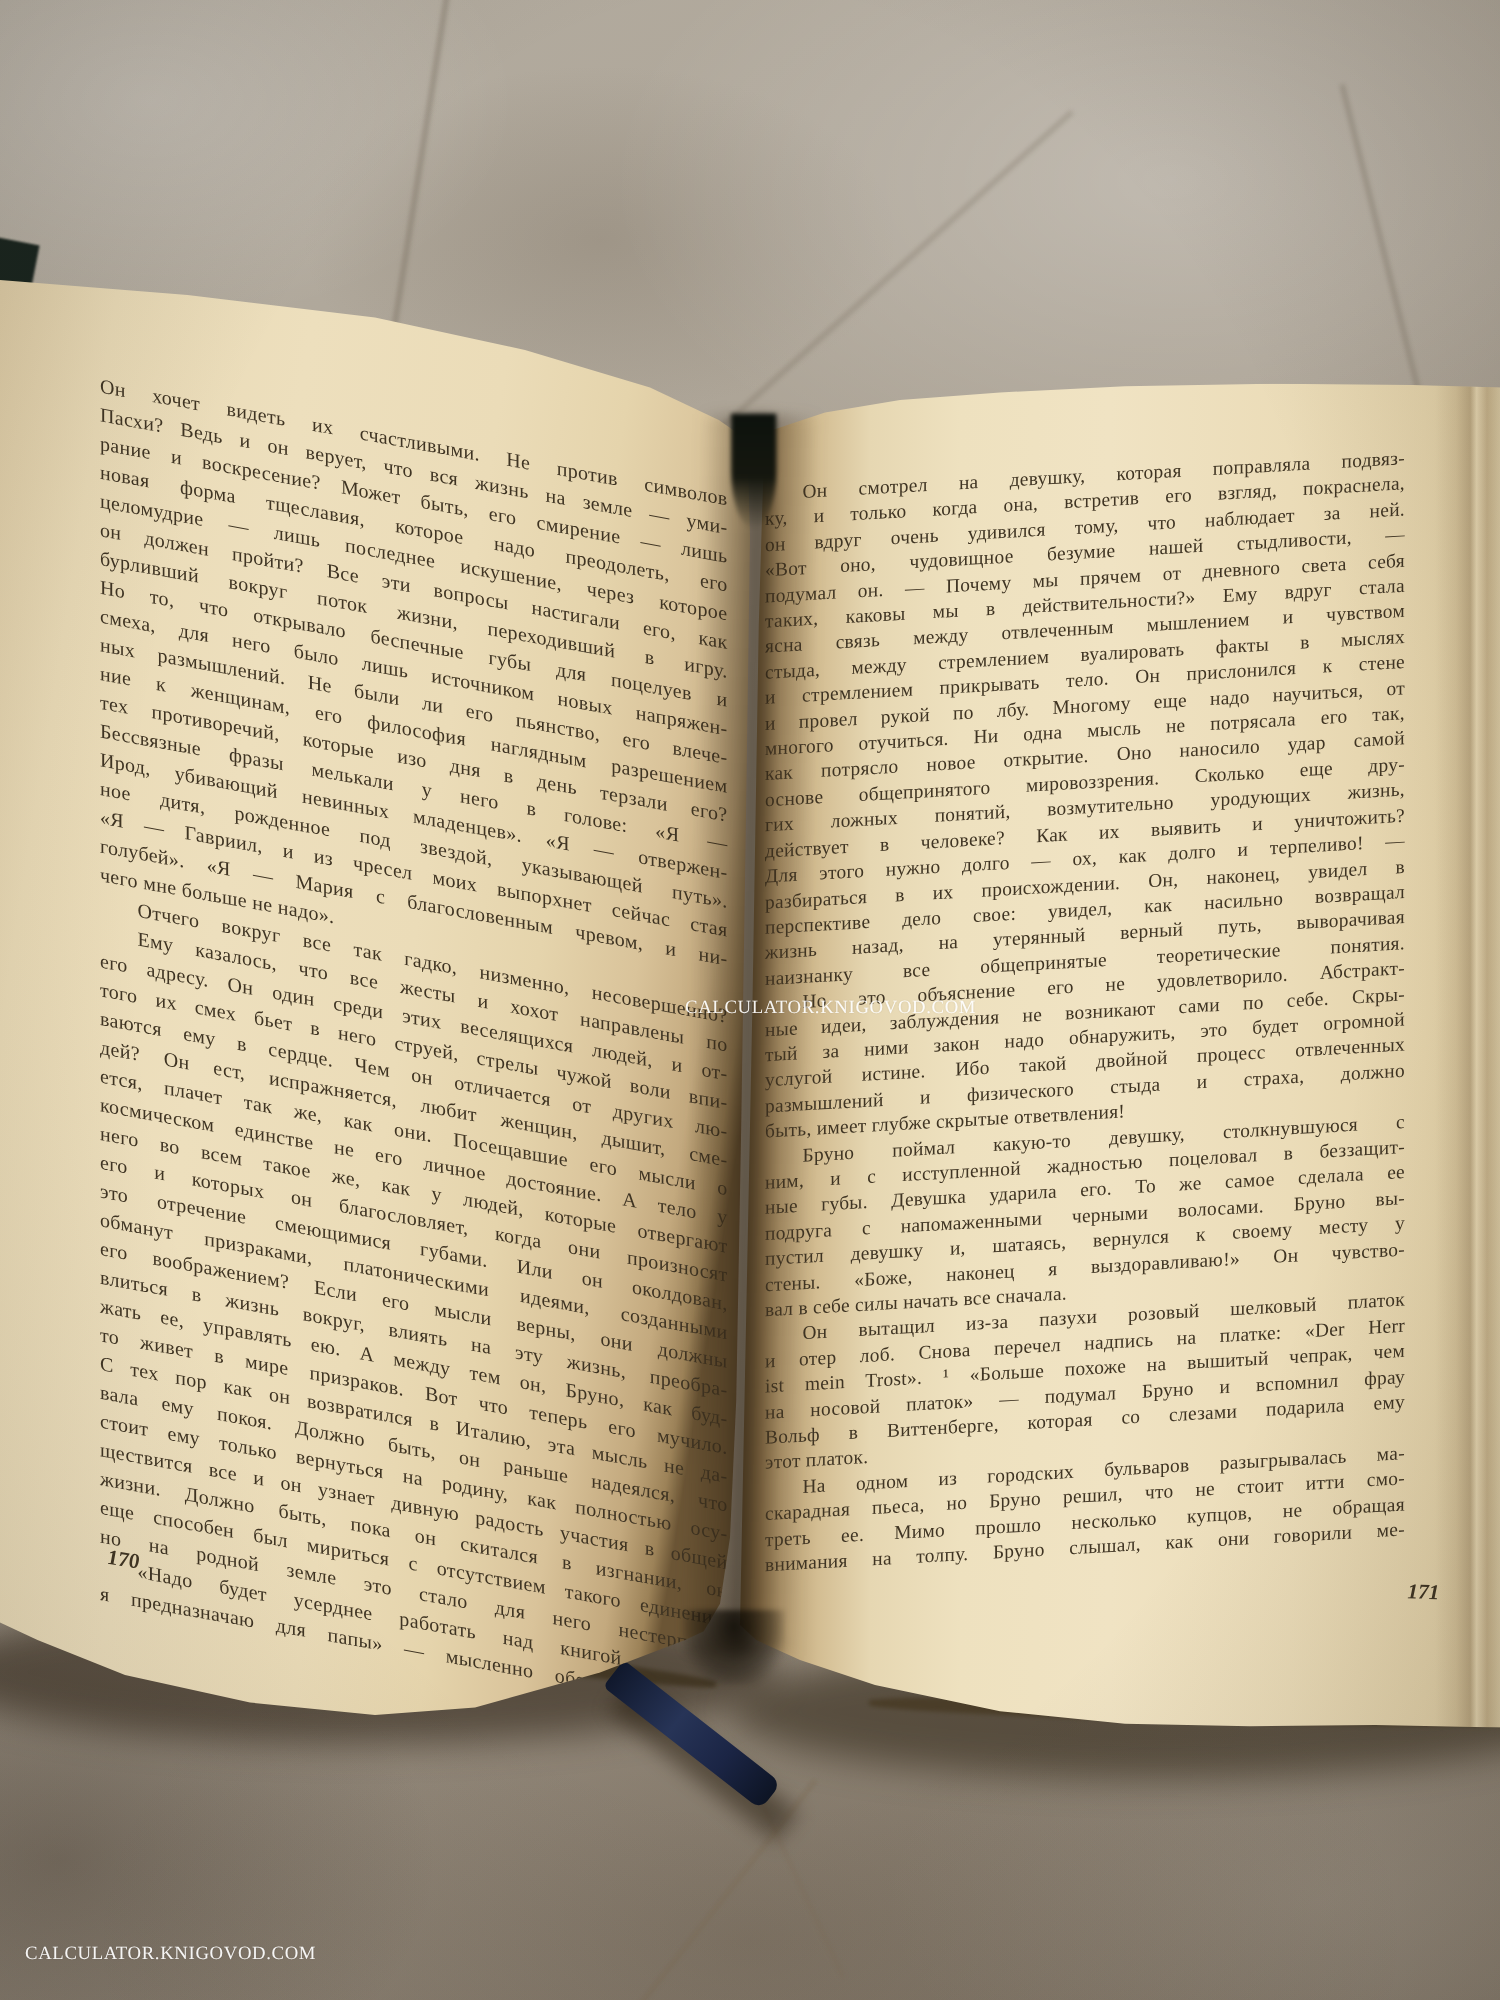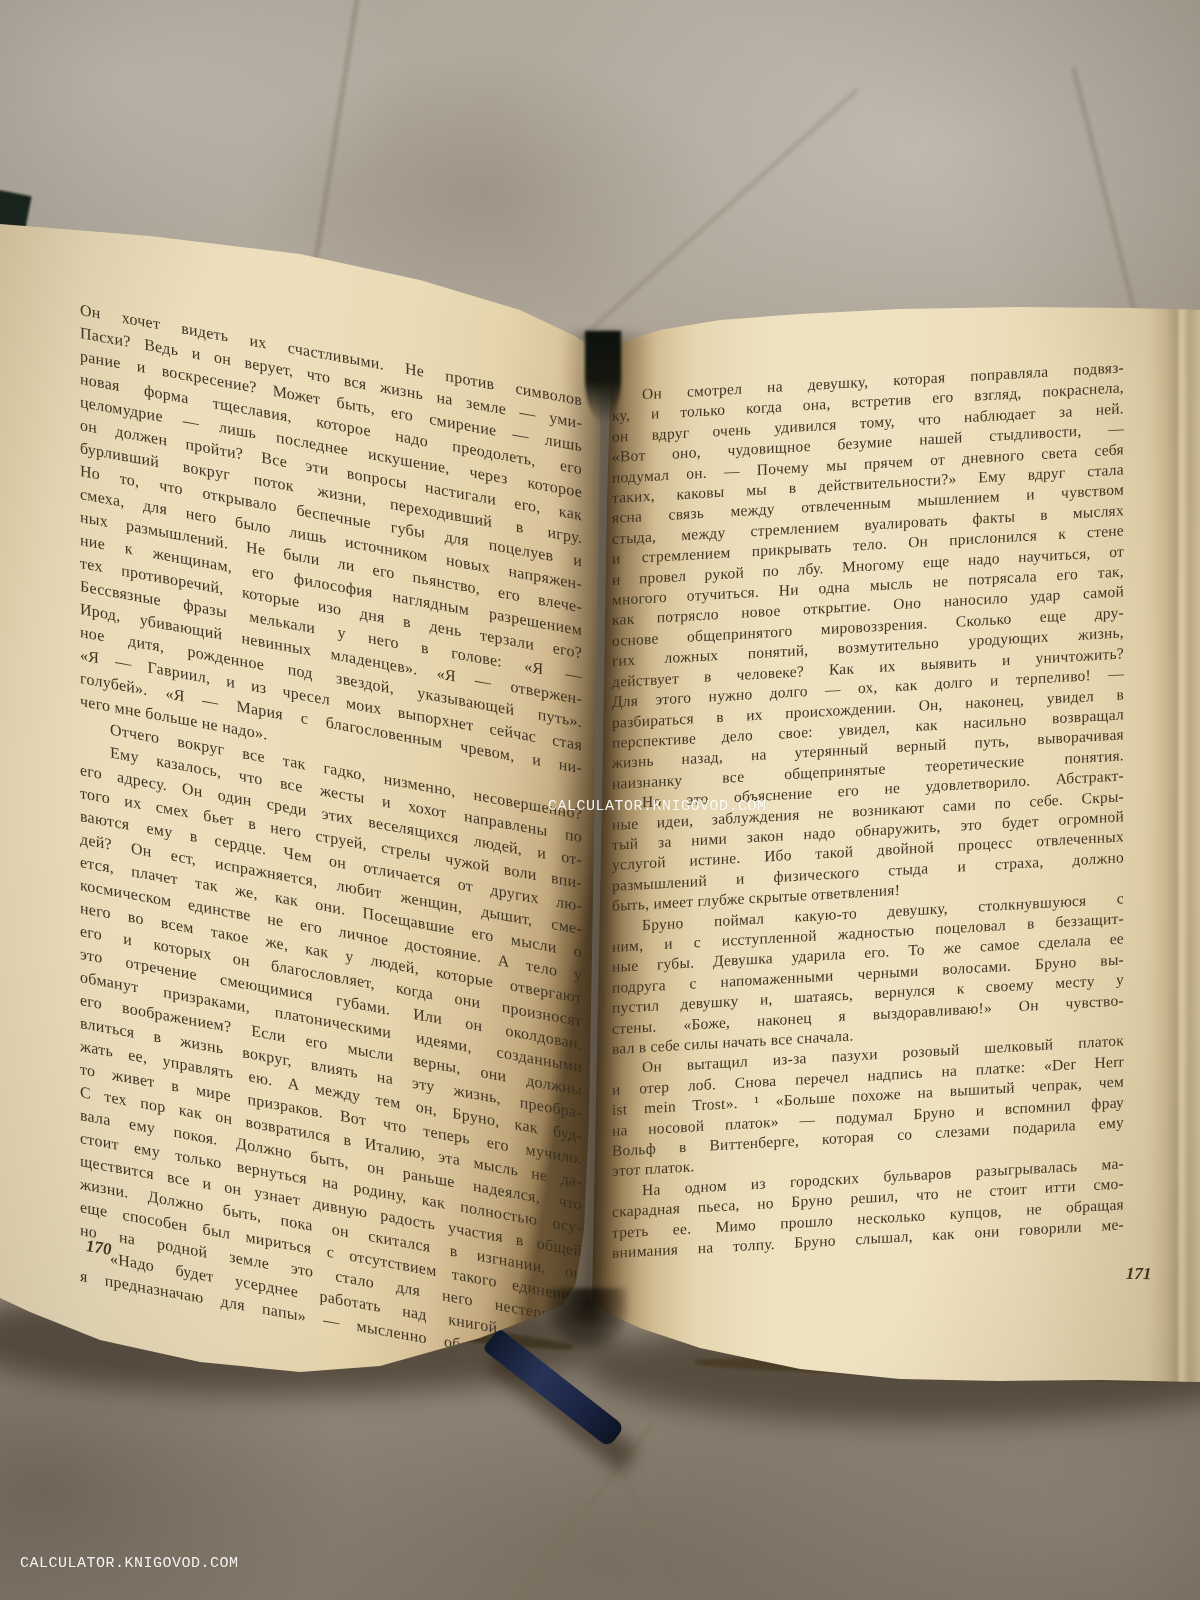--- a/index.html
+++ b/index.html
@@ -72,21 +72,21 @@
     background:linear-gradient(90deg,rgba(48,34,16,0) 0%,rgba(48,34,16,.42) 38%,rgba(28,19,8,.55) 50%,
       rgba(70,52,28,.28) 68%,rgba(70,52,28,0) 100%);}
   .notch-top{position:absolute;z-index:6;left:585px;top:331px;width:36px;height:92px;
     background:linear-gradient(180deg,#0d120d 0%,#15170f 55%,rgba(21,23,15,0) 100%);
     border-radius:0 0 60% 60%;filter:blur(1.5px);}
   .notch-bottom{position:absolute;z-index:6;left:546px;top:1288px;width:82px;height:60px;filter:blur(2px);
     background:radial-gradient(ellipse at 50% 22%,rgba(14,11,5,.85) 0%,rgba(14,11,5,.35) 55%,transparent 78%);}
   .vignette{position:absolute;inset:0;z-index:8;pointer-events:none;
     background:radial-gradient(ellipse at 50% 45%,transparent 58%,rgba(38,31,22,.18) 100%);}
   
-  .wm{position:absolute;z-index:9;font-family:Liberation Mono, monospace;font-size:15px;line-height:1;
+  .wm{position:absolute;z-index:9;font-family:Liberation Serif, serif;font-size:15px;line-height:1;
     color:var(--watermark,#ffffff);opacity:.93;letter-spacing:.5px;text-shadow:0 0 2px rgba(0,0,0,.12);}
   .wm.center{left:548px;top:799px;}
   .wm.bottom{left:20px;top:1556px;}
 </style>
 </head>
 <body>
 
 <div class="stage" id="stage" style="--ink: #3f3423; --page: #ebdcb8; --marble: #a79e91; --ribbon: #1f2a4d; --watermark: #ffffff;">
   <div class="marble"></div>
   <div class="vein v1"></div>

